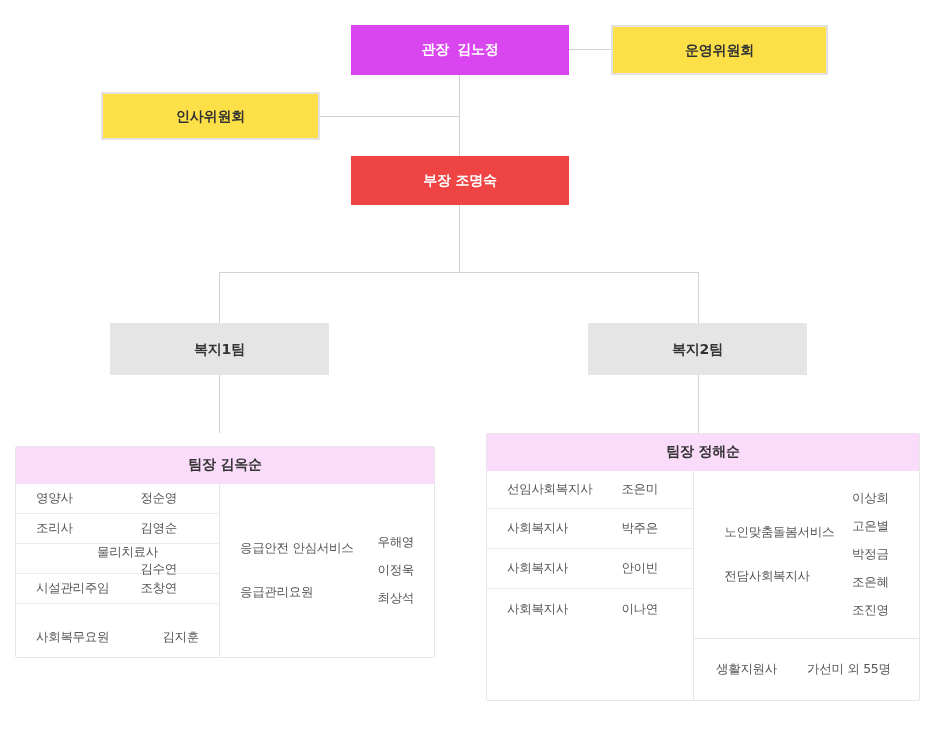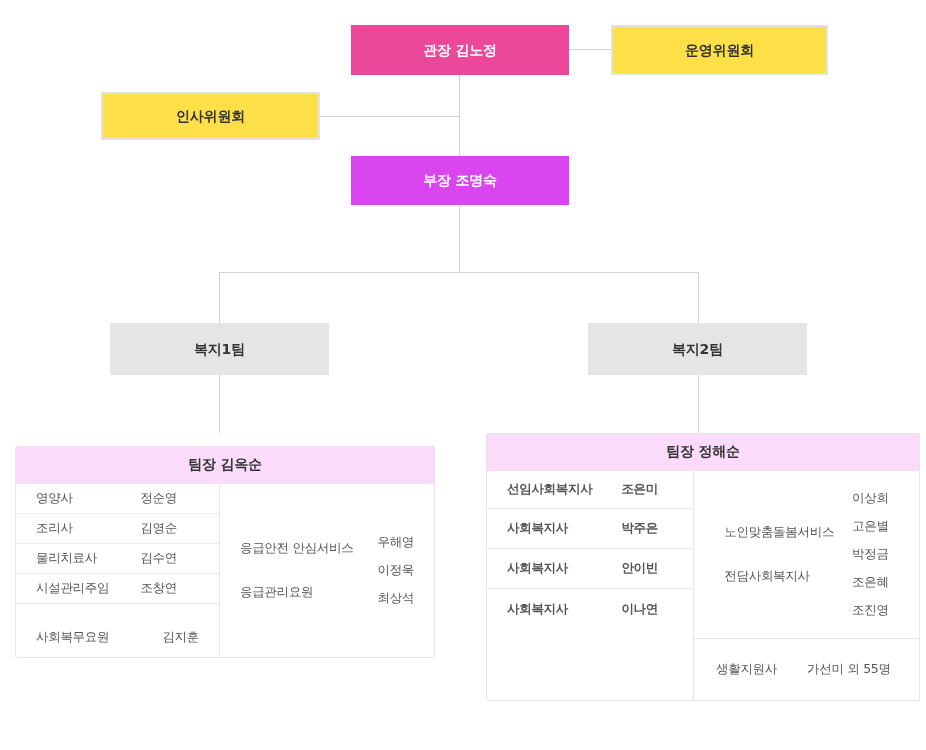--- a/index.html
+++ b/index.html
@@ -36,30 +36,31 @@
     display: flex;
     align-items: center;
     justify-content: center;
     text-align: center;
     font-size: 14px;
     font-weight: bold;
     line-height: 1.2;
     letter-spacing: -0.2px;
   }
   .node-director {
-    background: #ec4899;
+    background: #d946ef;
     color: #ffffff;
+    font-family: Liberation Mono, monospace;
   }
   .node-outline {
     background: #fde047;
     border: 2px solid #e2e2e2;
     color: #333333;
   }
   .node-manager {
-    background: #d946ef;
+    background: #ef4444;
     color: #ffffff;
   }
   .node-team {
     background: #e5e5e5;
     color: #333333;
   }
 
   
   .panel {
     position: absolute;
@@ -204,21 +205,21 @@
 
       <div class="col-left" style="width:203px;">
         <div class="staff-row" style="height:30px;">
           <span class="staff-role">영양사</span>
           <span class="staff-name" style="margin-left:auto; margin-right:42px;">정순영</span>
         </div>
         <div class="staff-row" style="height:30px;">
           <span class="staff-role">조리사</span>
           <span class="staff-name" style="margin-left:auto; margin-right:42px;">김영순</span>
         </div>
-        <div class="staff-row" style="height:30px;">
+        <div class="staff-row" style="height:30px;flex-direction:column;">
           <span class="staff-role">물리치료사</span>
           <span class="staff-name" style="margin-left:auto; margin-right:42px;">김수연</span>
         </div>
         <div class="staff-row" style="height:30px;">
           <span class="staff-role">시설관리주임</span>
           <span class="staff-name" style="margin-left:auto; margin-right:42px;">조창연</span>
         </div>
         <div class="staff-row no-rule" style="height:50px; align-items:flex-end; padding-bottom:8px;">
           <span class="staff-role">사회복무요원</span>
           <span class="staff-name" style="margin-left:auto; margin-right:20px;">김지훈</span>
@@ -240,21 +241,21 @@
         </div>
       </div>
 
     </div>
   </div>
 
   <div class="panel" style="left:486px; top:433px; width:434px; height:268px;">
     <div class="panel-head">팀장 정해순</div>
     <div class="panel-body">
 
-      <div class="col-left" style="width:206px;font-weight:bold;">
+      <div class="col-left" style="width:206px;">
         <div class="staff-row" style="height:38px;">
           <span class="staff-role">선임사회복지사</span>
           <span class="staff-name" style="margin-left:auto; margin-right:35px;">조은미</span>
         </div>
         <div class="staff-row" style="height:40px;">
           <span class="staff-role">사회복지사</span>
           <span class="staff-name" style="margin-left:auto; margin-right:35px;">박주은</span>
         </div>
         <div class="staff-row" style="height:40px;">
           <span class="staff-role">사회복지사</span>

